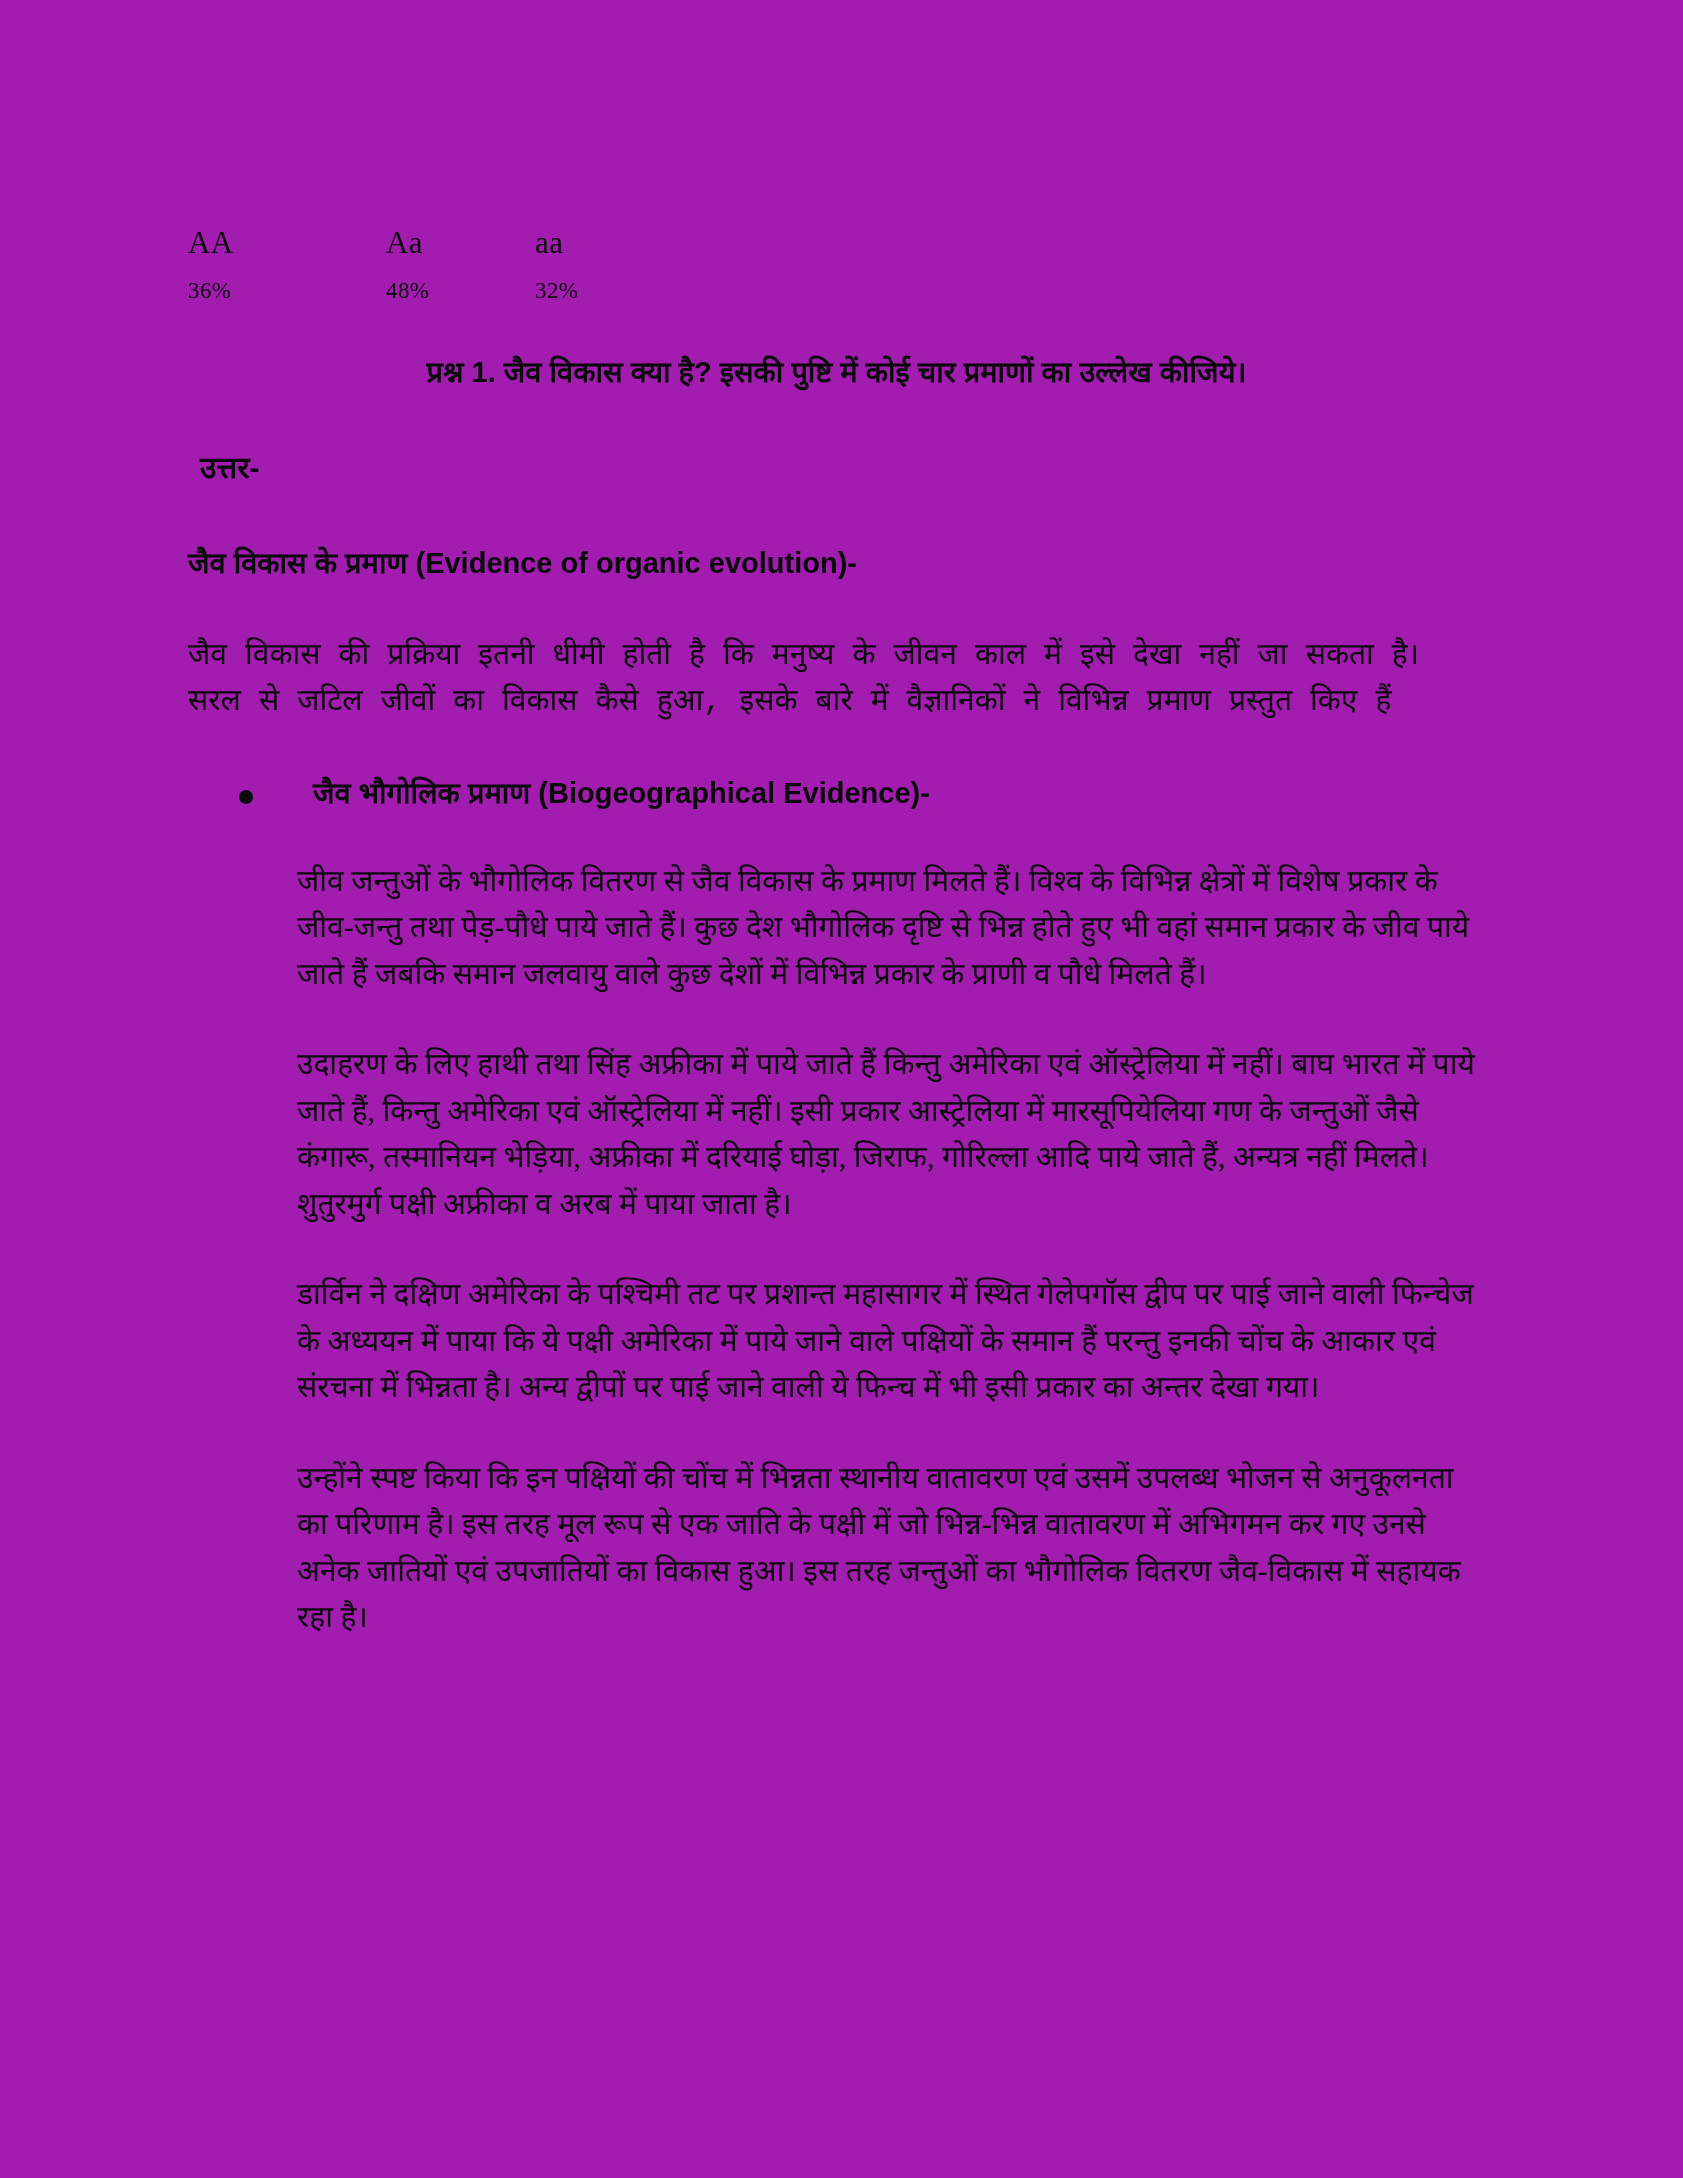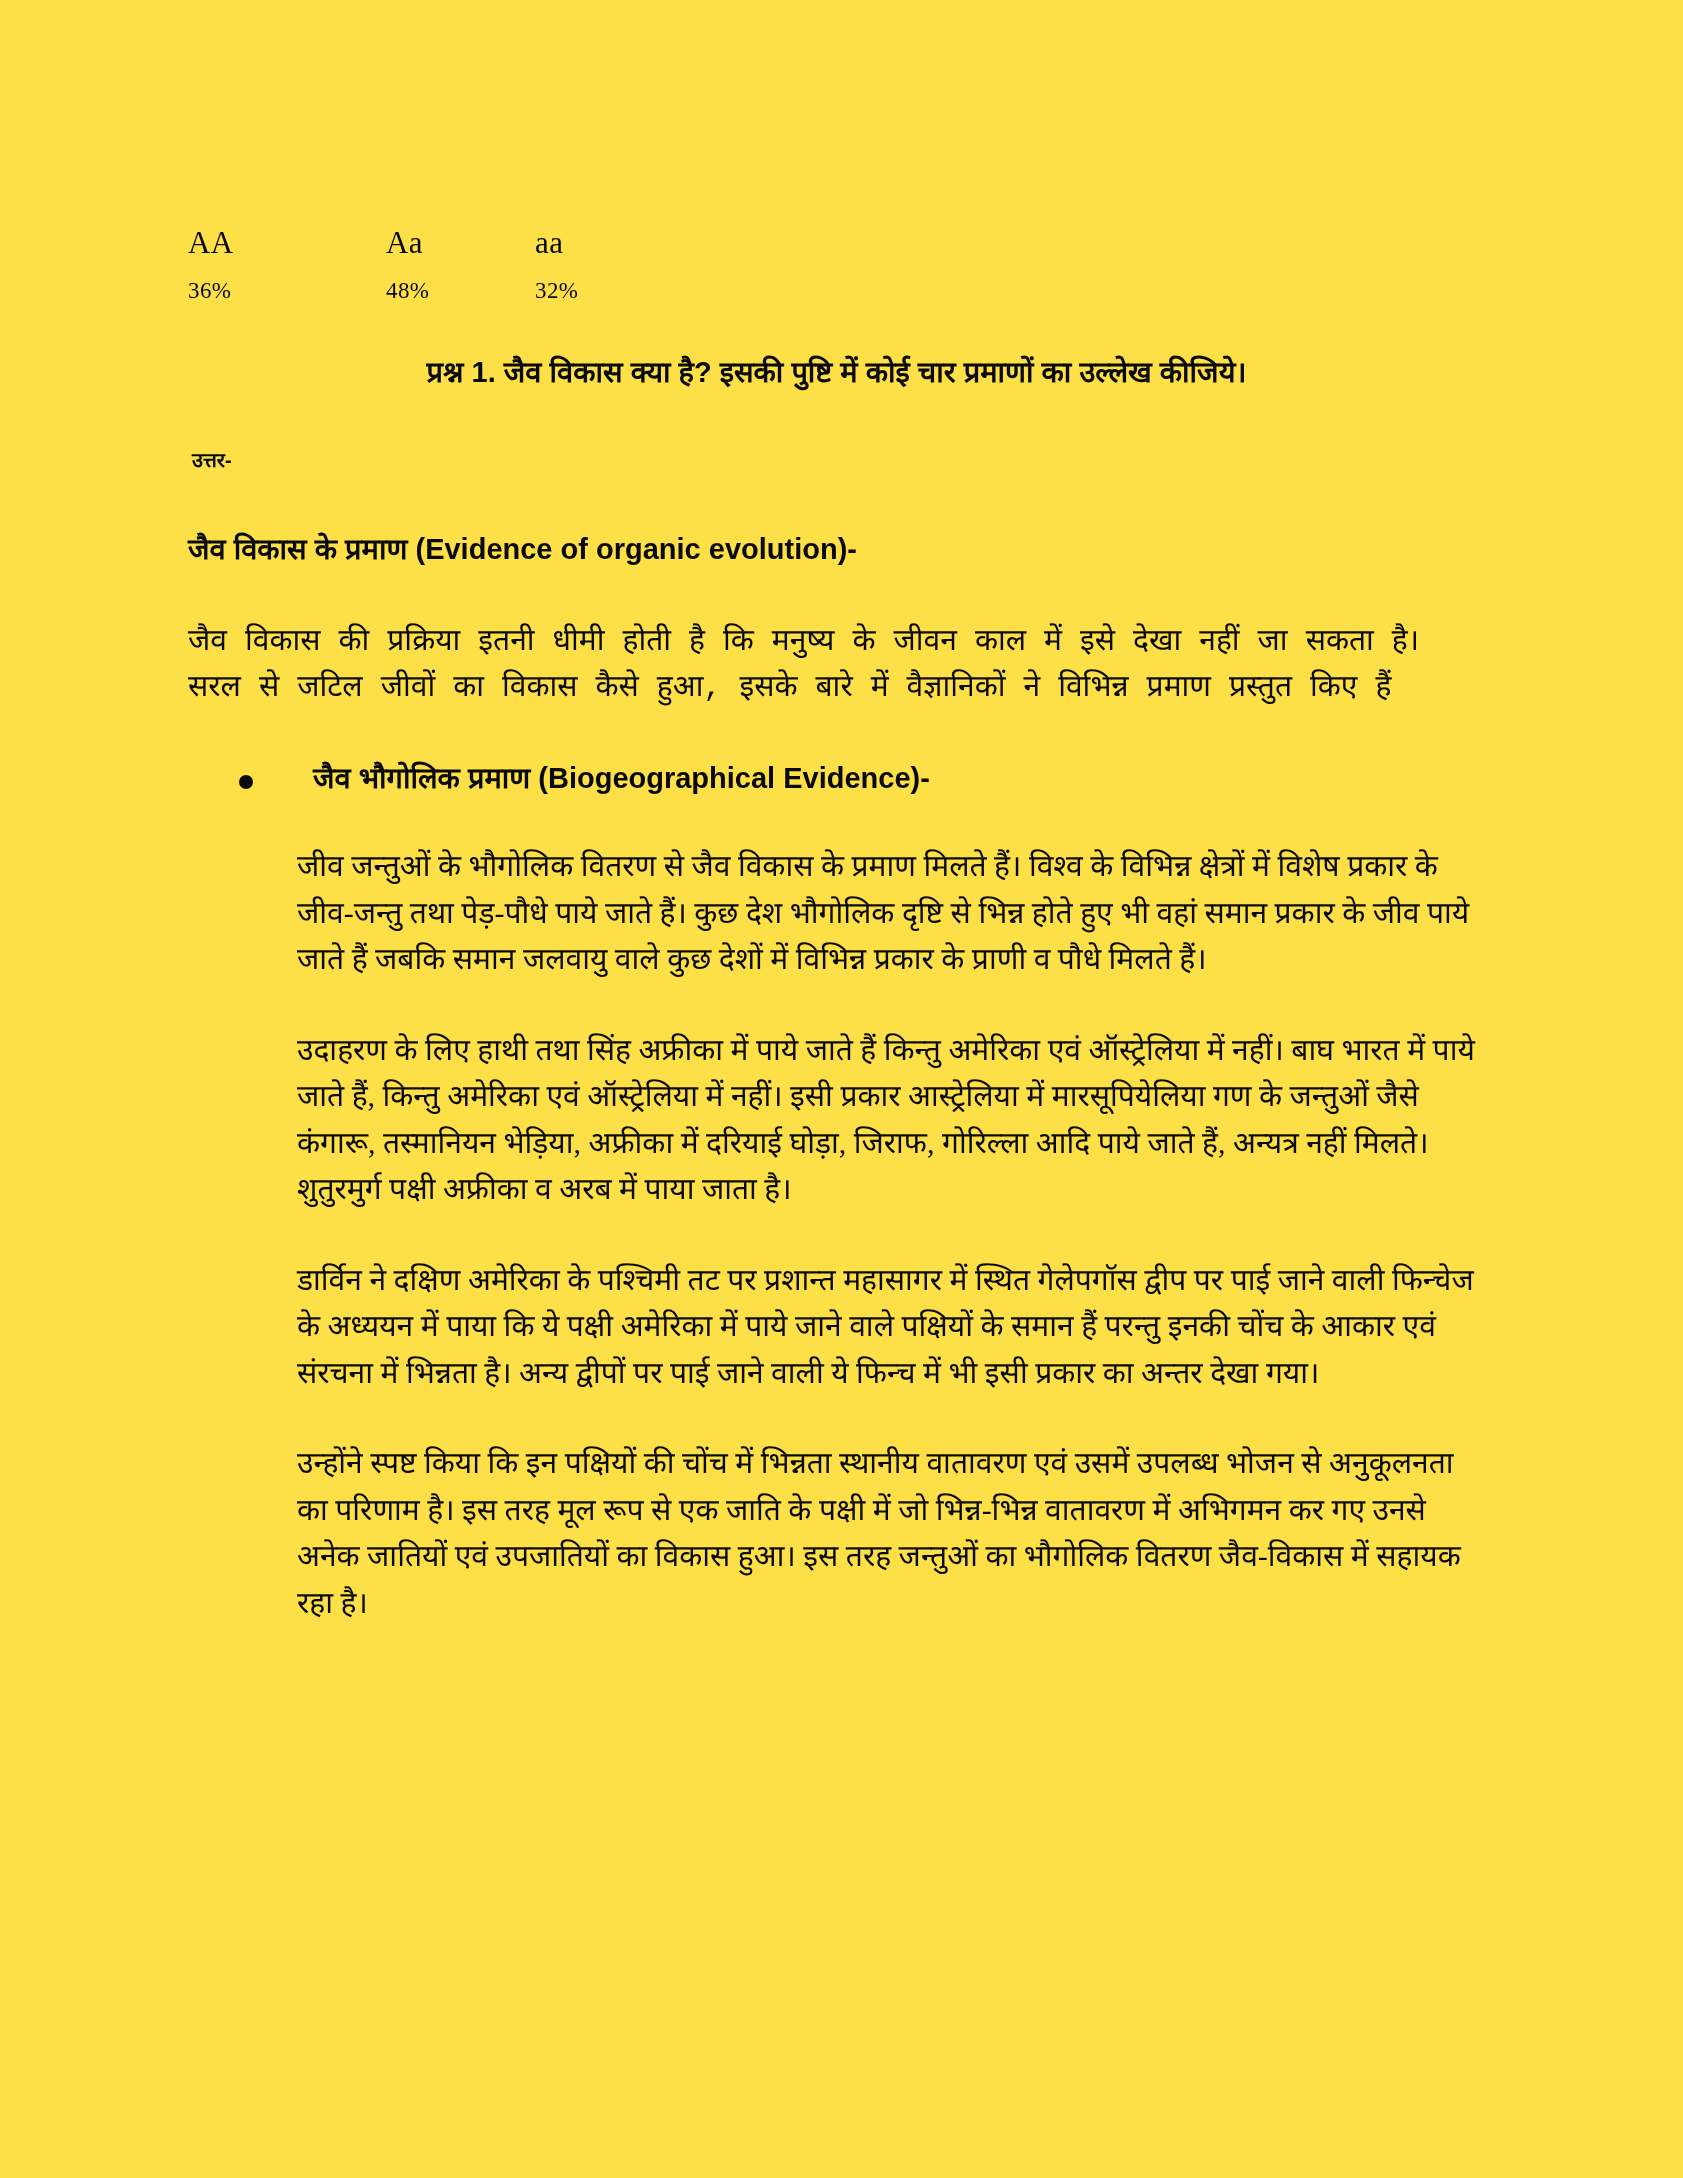--- a/index.html
+++ b/index.html
@@ -14,21 +14,21 @@
     font-family: "Liberation Serif", "DejaVu Serif", serif;
     color: #0a0a0a;
     -webkit-font-smoothing: antialiased;
   }
   .page {
     position: relative;
     width: 1683px;
     min-height: 2178px;
     box-sizing: border-box;
     padding: 223px 198px 119px 188px;
-    background: #fde047;
+    background: #a21caf;
   }
 
   
   .genotype-table {
     width: 465px;
     border-collapse: collapse;
     margin: 0 0 38px 0;
     font-family: "Liberation Serif", "DejaVu Serif", serif;
   }
   .genotype-table td {
@@ -59,23 +59,23 @@
     font-family: "Liberation Sans", "DejaVu Sans", sans-serif;
     font-weight: 700;
     font-size: 29px;
     line-height: 1.45;
     margin: 0 0 53px 0;
     text-align: center;
   }
   .answer-label {
     font-family: "Liberation Sans", "DejaVu Sans", sans-serif;
     font-weight: 700;
-    font-size: 20px;
+    font-size: 30px;
     line-height: 1.45;
-    margin: 0 0 53px 4px;
+    margin: 0 0 53px 12px;
   }
   .sub-heading {
     font-family: "Liberation Sans", "DejaVu Sans", sans-serif;
     font-weight: 700;
     font-size: 29px;
     line-height: 1.45;
     margin: 8px 0 50px 0;
   }
   .body-para {
     font-family: Liberation Mono, monospace;

